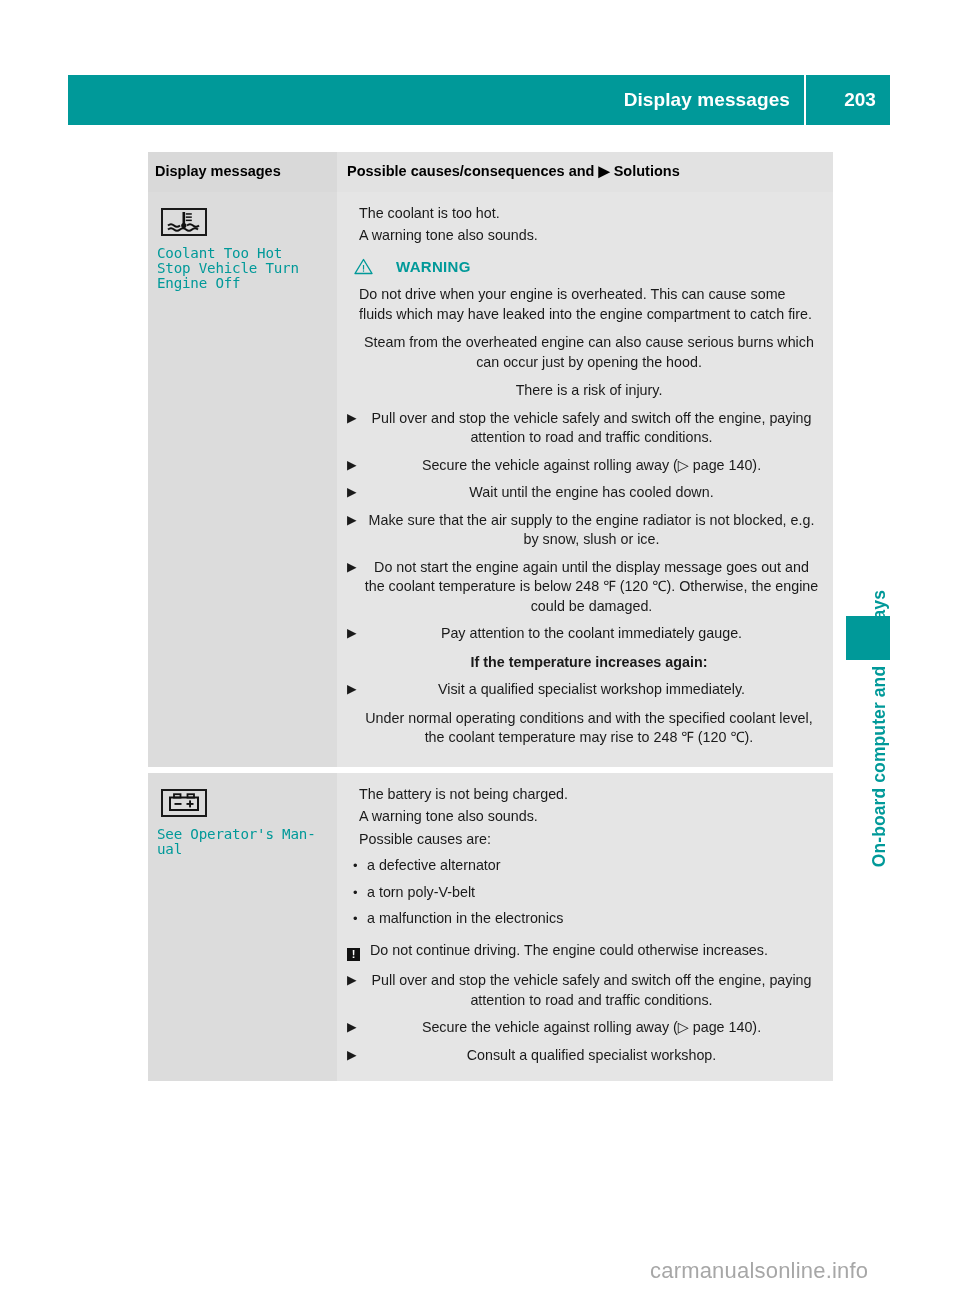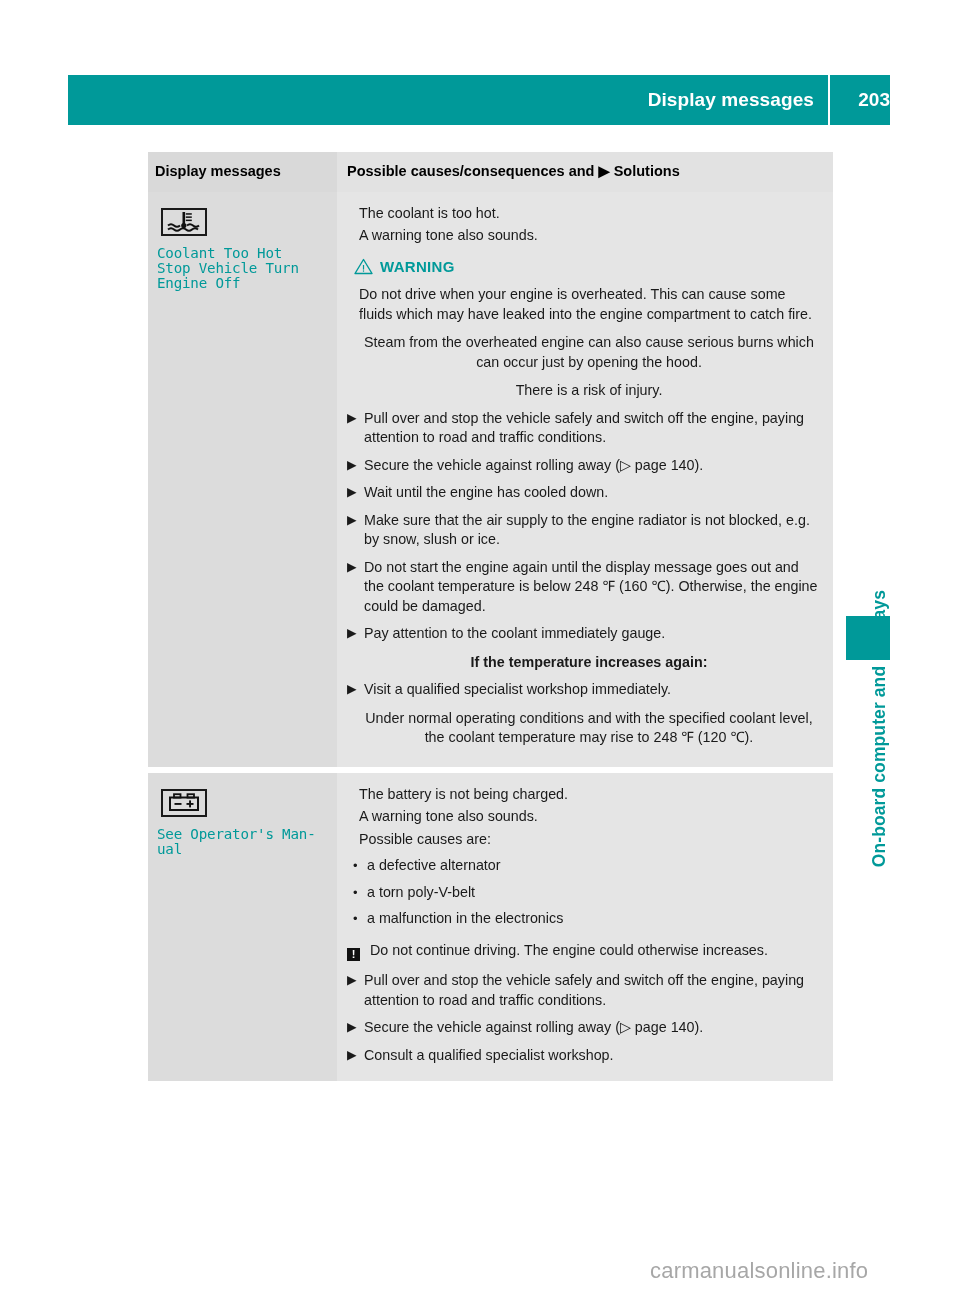--- a/index.html
+++ b/index.html
@@ -39,22 +39,23 @@
     width: 2px;
     height: 50px;
     background: #ffffff;
     flex: 0 0 auto;
   }
   .header-pageno {
     color: #ffffff;
     font-size: 19px;
     font-weight: bold;
     width: 60px;
-    text-align: right;
+    text-align: center;
     white-space: nowrap;
+    margin-left: 24px;
   }
 
   
   .side-tab {
     position: absolute;
     left: 846px;
     top: 180px;
     width: 44px;
     height: 480px;
   }
@@ -139,21 +140,21 @@
   .col-right { font-size: 14.3px; line-height: 19.5px; color: #1a1a1a; }
   .p {
     margin: 0 0 3px 12px;
   }
   .p.space-before { margin-top: 9px; text-align: center; }
   .p.bold { font-weight: bold; }
 
   .warnhead {
     display: flex;
     align-items: center;
-    gap: 7px;
+    gap: 23px;
     margin: 11px 0 9px 7px;
   }
   .warnhead .label {
     color: #009999;
     font-weight: bold;
     font-size: 15px;
     letter-spacing: 0.3px;
   }
 
   
@@ -161,21 +162,21 @@
     display: flex;
     margin: 8px 0 0 0;
   }
   .item .marker {
     flex: 0 0 auto;
     width: 17px;
     font-size: 12.5px;
     line-height: 19.5px;
     color: #1a1a1a;
   }
-  .item .body { flex: 1 1 auto; }
+  .item .body { flex: 1 1 auto; text-align: center; }
 
   
   .sub {
     display: flex;
     margin: 7px 0 0 6px;
   }
   .sub .marker {
     flex: 0 0 auto;
     width: 14px;
     font-size: 13px;
@@ -292,21 +293,21 @@
       <div class="item">
         <span class="marker">▶</span>
         <span class="body">Wait until the engine has cooled down.</span>
       </div>
       <div class="item">
         <span class="marker">▶</span>
         <span class="body">Make sure that the air supply to the engine radiator is not blocked, e.g. by snow, slush or ice.</span>
       </div>
       <div class="item">
         <span class="marker">▶</span>
-        <span class="body">Do not start the engine again until the display message goes out and the coolant temperature is below 248 ℉ (160 ℃). Otherwise, the engine could be damaged.</span>
+        <span class="body">Do not start the engine again until the display message goes out and the coolant temperature is below 248 ℉ (120 ℃). Otherwise, the engine could be damaged.</span>
       </div>
       <div class="item">
         <span class="marker">▶</span>
         <span class="body">Pay attention to the coolant immediately gauge.</span>
       </div>
 
       <div class="p bold space-before">If the temperature increases again:</div>
 
       <div class="item">
         <span class="marker">▶</span>

